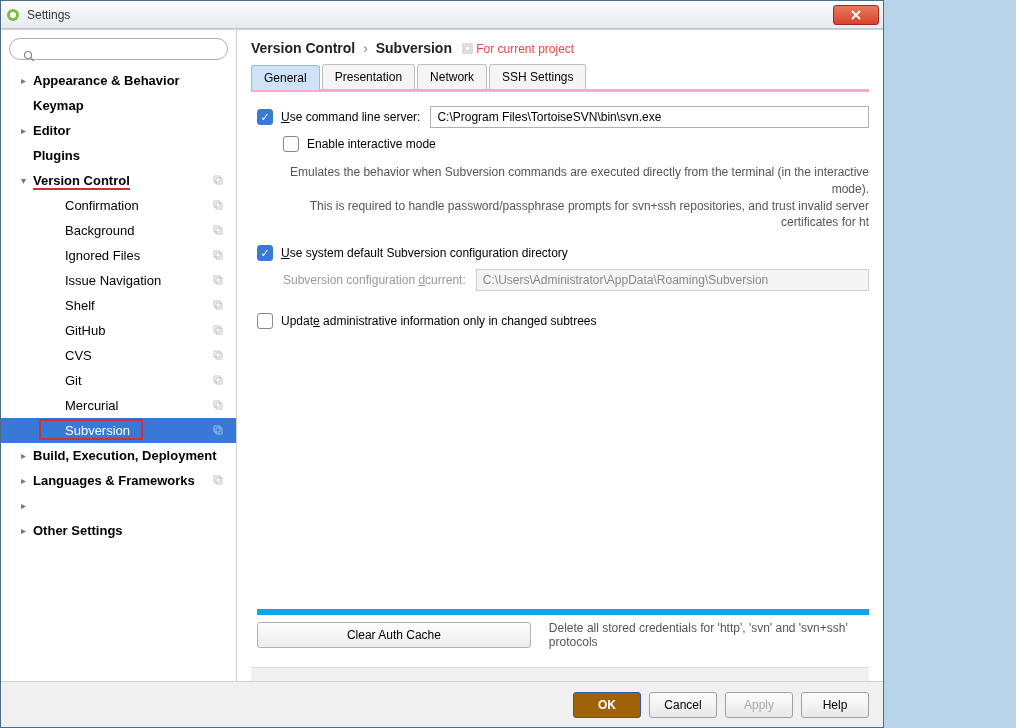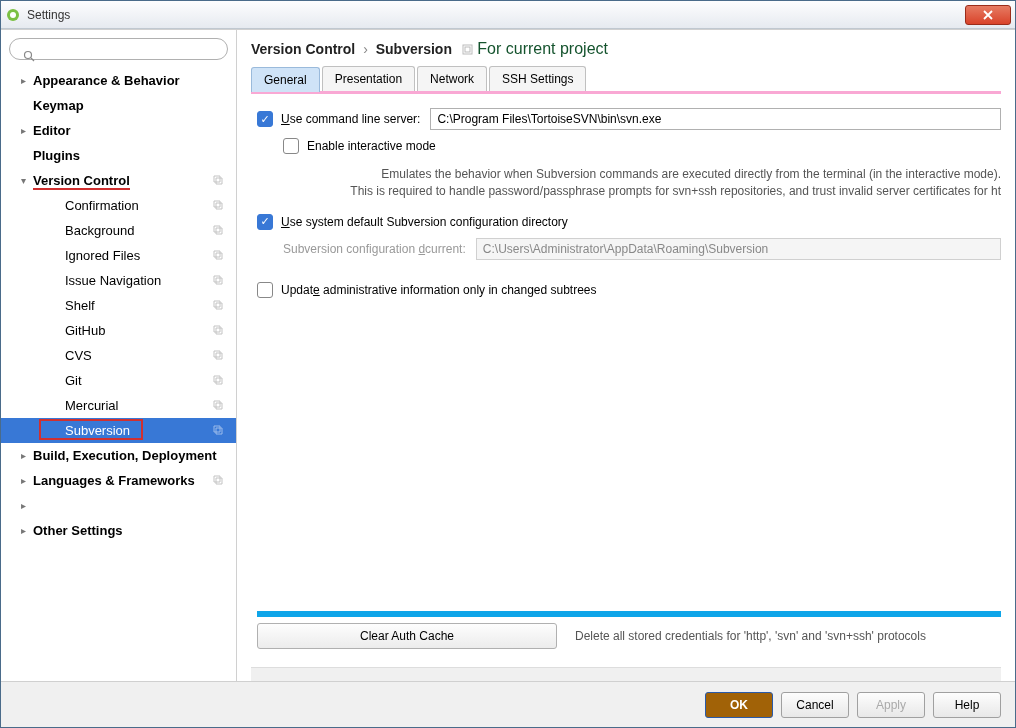--- a/index.html
+++ b/index.html
@@ -1,17 +1,17 @@
 <!DOCTYPE html>
 <html><head>
 <meta charset="utf-8">
 <style>
 * { box-sizing: border-box; margin: 0; padding: 0; }
 body { font-family: "Segoe UI", Tahoma, sans-serif; font-size: 12px; background: #b8d4e8; width: 1016px; height: 728px; overflow: hidden; }
-.window { width: 1016px; height: 728px; background: #f0f0f0; border: 1px solid #4a6b8a; display: flex; flex-direction: column; position: relative; }
+.window { width: 884px; height: 728px; background: #f0f0f0; border: 1px solid #4a6b8a; display: flex; flex-direction: column; position: relative; }
 .titlebar { height: 28px; background: linear-gradient(#fdfdfe, #e6eaf0); display: flex; align-items: center; padding: 0 4px; border-bottom: 1px solid #c0c8d0; }
 .titlebar .icon { width: 16px; height: 16px; margin-right: 6px; }
 .titlebar .title { font-size: 12px; color: #333; }
 .titlebar .close { margin-left: auto; width: 46px; height: 20px; background: linear-gradient(#e67b63,#d9432a); border: 1px solid #9a2c1a; border-radius: 3px; display: flex; align-items: center; justify-content: center; color: #fff; font-weight: bold; font-size: 14px; }
 .content { flex: 1; display: flex; background: #fff; border-top: 1px solid #d0d0d0; overflow: hidden; }
 .sidebar { width: 236px; border-right: 1px solid #d0d0d0; display: flex; flex-direction: column; background: #fff; }
 .searchwrap { padding: 8px; }
 .search { width: 100%; height: 22px; border: 1px solid #b0b0b0; border-radius: 11px; padding: 0 8px 0 24px; background: #fff; position: relative; }
 .searchbox { position: relative; }
 .searchbox .mag { position: absolute; left: 14px; top: 12px; color: #888; font-size: 12px; pointer-events: none; }
@@ -22,21 +22,21 @@
 .tree-item .copy { width: 14px; height: 14px; margin-right: 10px; opacity: 0.5; }
 .tree-item.bold .label { font-weight: bold; }
 .tree-item.child { padding-left: 52px; }
 .tree-item.selected { background: #3878d6; color: #fff; }
 .tree-item.selected .copy svg path { stroke: #fff; }
 .underline-red { border-bottom: 2px solid #d03030; }
 .main { flex: 1; display: flex; flex-direction: column; overflow: hidden; }
 .crumb { padding: 10px 14px 8px 14px; font-size: 14px; color: #222; }
 .crumb .b { font-weight: bold; }
 .crumb .sep { color: #888; margin: 0 4px; }
-.crumb .hint { color: #14532d; font-size: 16px; margin-left: 6px; }
+.crumb .hint { color: #ef4444; font-size: 12px; margin-left: 6px; }
 .tabs { display: flex; border-bottom: 3px solid #f9a8d4; margin: 0 14px; }
 .tab { padding: 5px 12px; border: 1px solid #c0c0c0; border-bottom: none; margin-right: 2px; background: #f5f5f5; cursor: pointer; border-radius: 3px 3px 0 0; font-size: 12px; }
 .tab.active { background: #cfe3f7; border-color: #9abadb; position: relative; top: 1px; }
 .panel { flex: 1; padding: 14px 14px 8px 20px; overflow: hidden; display: flex; flex-direction: column; }
 .row { display: flex; align-items: center; margin-bottom: 8px; }
 .chk { width: 16px; height: 16px; margin-right: 8px; border: 1px solid #888; border-radius: 3px; display: inline-flex; align-items: center; justify-content: center; background: #fff; flex-shrink: 0; }
 .chk.checked { background: #3878d6; border-color: #3878d6; color: #fff; font-size: 11px; }
 .textin { flex: 1; height: 22px; border: 1px solid #b0b0b0; padding: 0 6px; background: #fff; font-size: 12px; }
 .textin.disabled { background: #f5f5f5; color: #888; border-color: #d0d0d0; }
 .indent { margin-left: 26px; text-align: right; }

